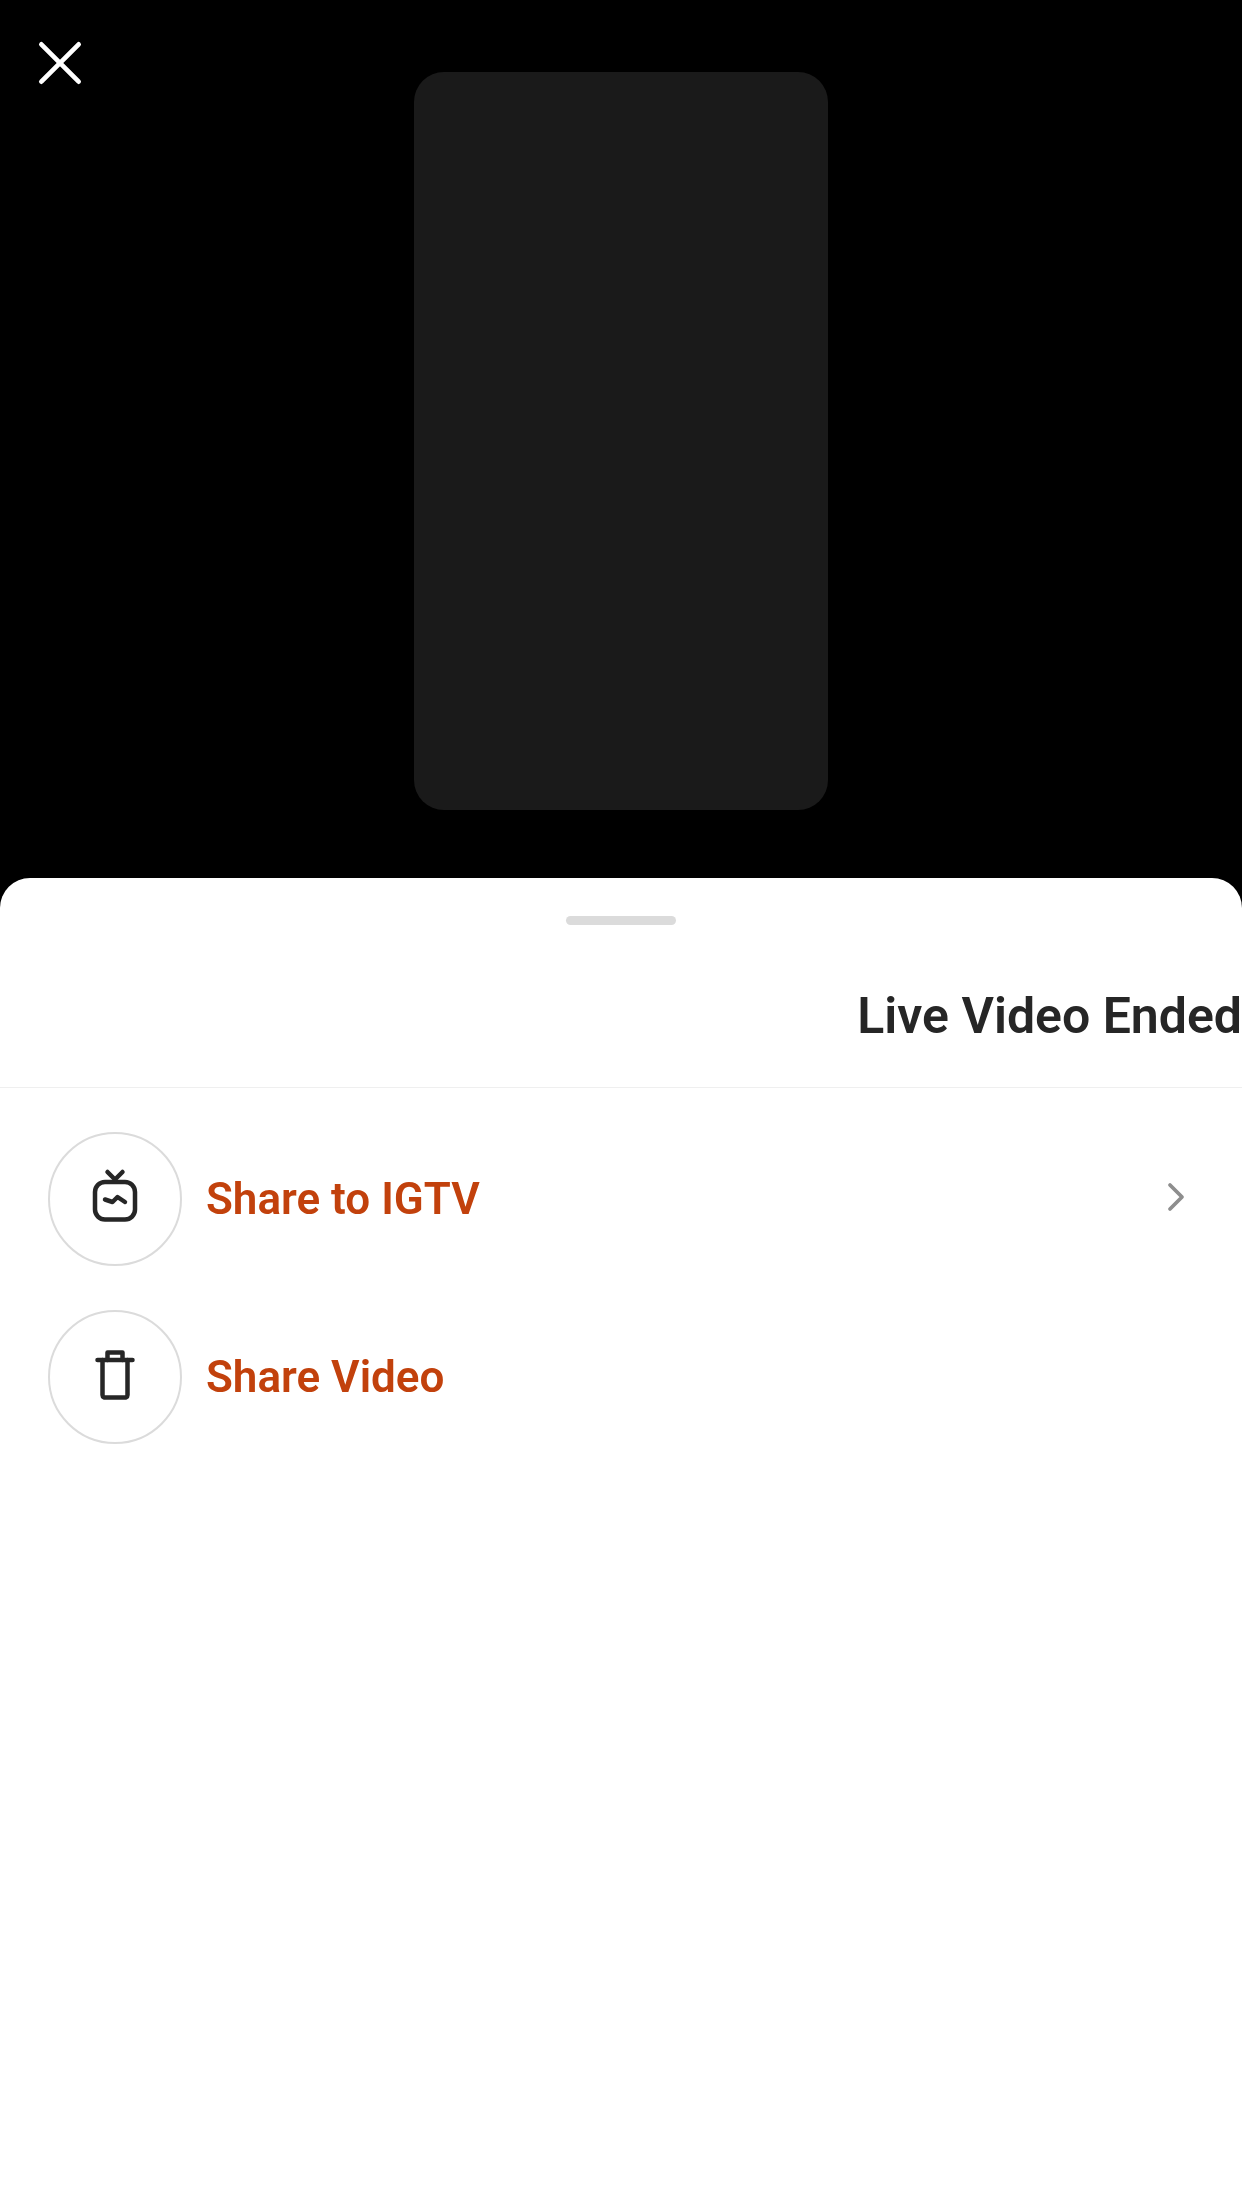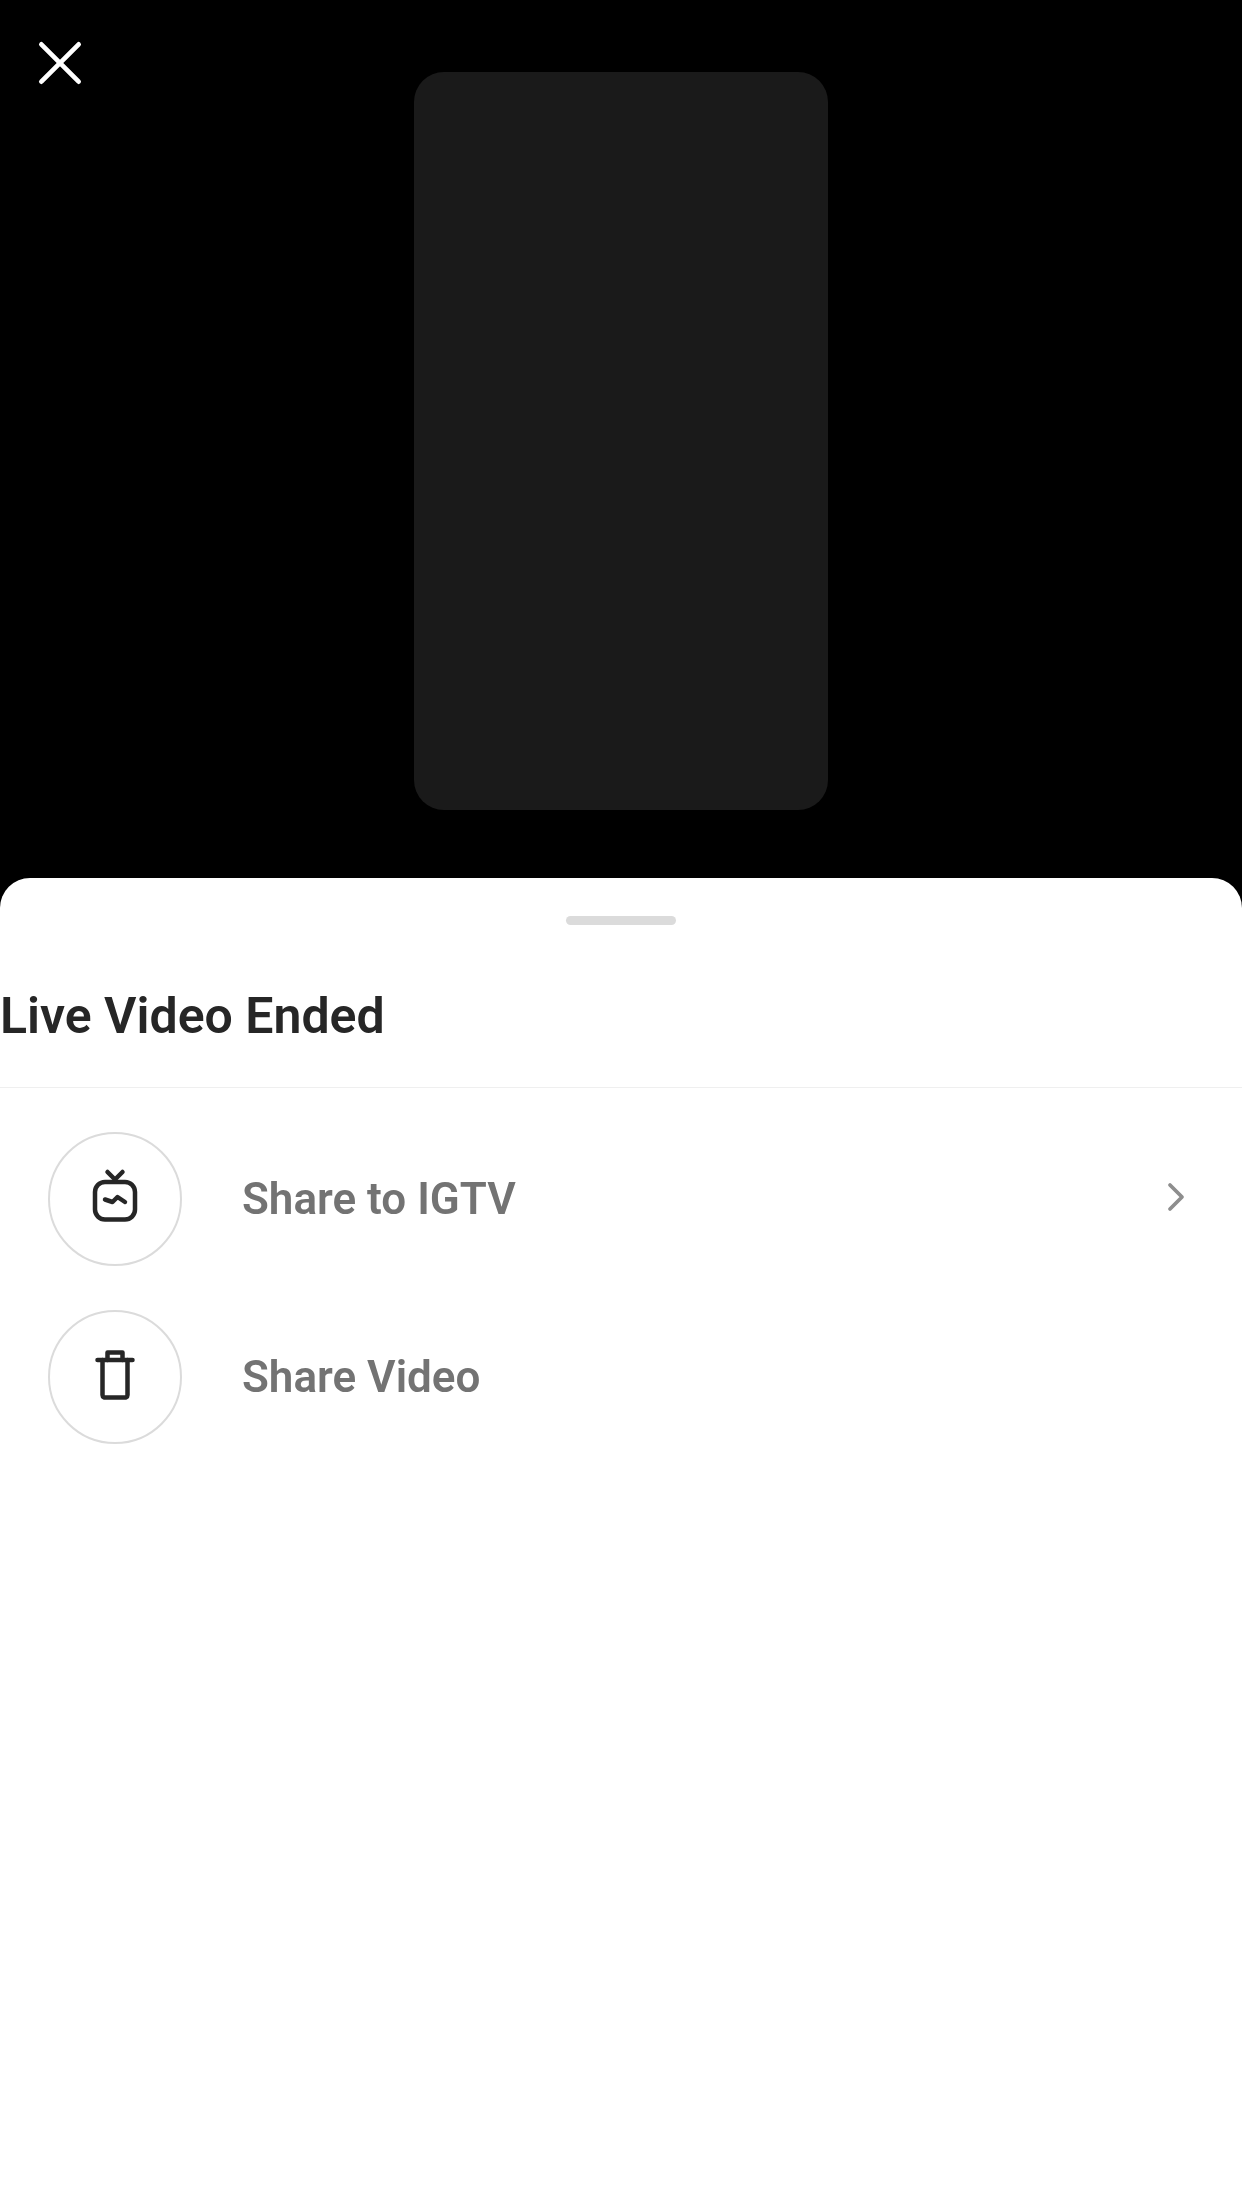--- a/index.html
+++ b/index.html
@@ -58,21 +58,21 @@
     
     .drag-handle {
       width: 110px;
       height: 9px;
       background: #dbdbdb;
       border-radius: 5px;
       margin: 38px auto 0;
     }
     
     .sheet-title {
-      text-align: left;
+      text-align: right;
       font-size: 50px;
       font-weight: 600;
       color: #262626;
       margin-top: 62px;
       margin-bottom: 42px;
     }
     
     .divider {
       height: 1px;
       background: #efefef;
@@ -101,24 +101,24 @@
       flex-shrink: 0;
     }
     
     .option-icon-circle svg {
       width: 60px;
       height: 60px;
     }
     
     .option-label {
       flex: 1;
-      margin-left: 60px;
+      margin-left: 24px;
       font-size: 44px;
       font-weight: 600;
-      color: #737373;
+      color: #c2410c;
     }
     
     .chevron {
       color: #8e8e8e;
       flex-shrink: 0;
     }
     
     .chevron svg {
       width: 36px;
       height: 36px;

